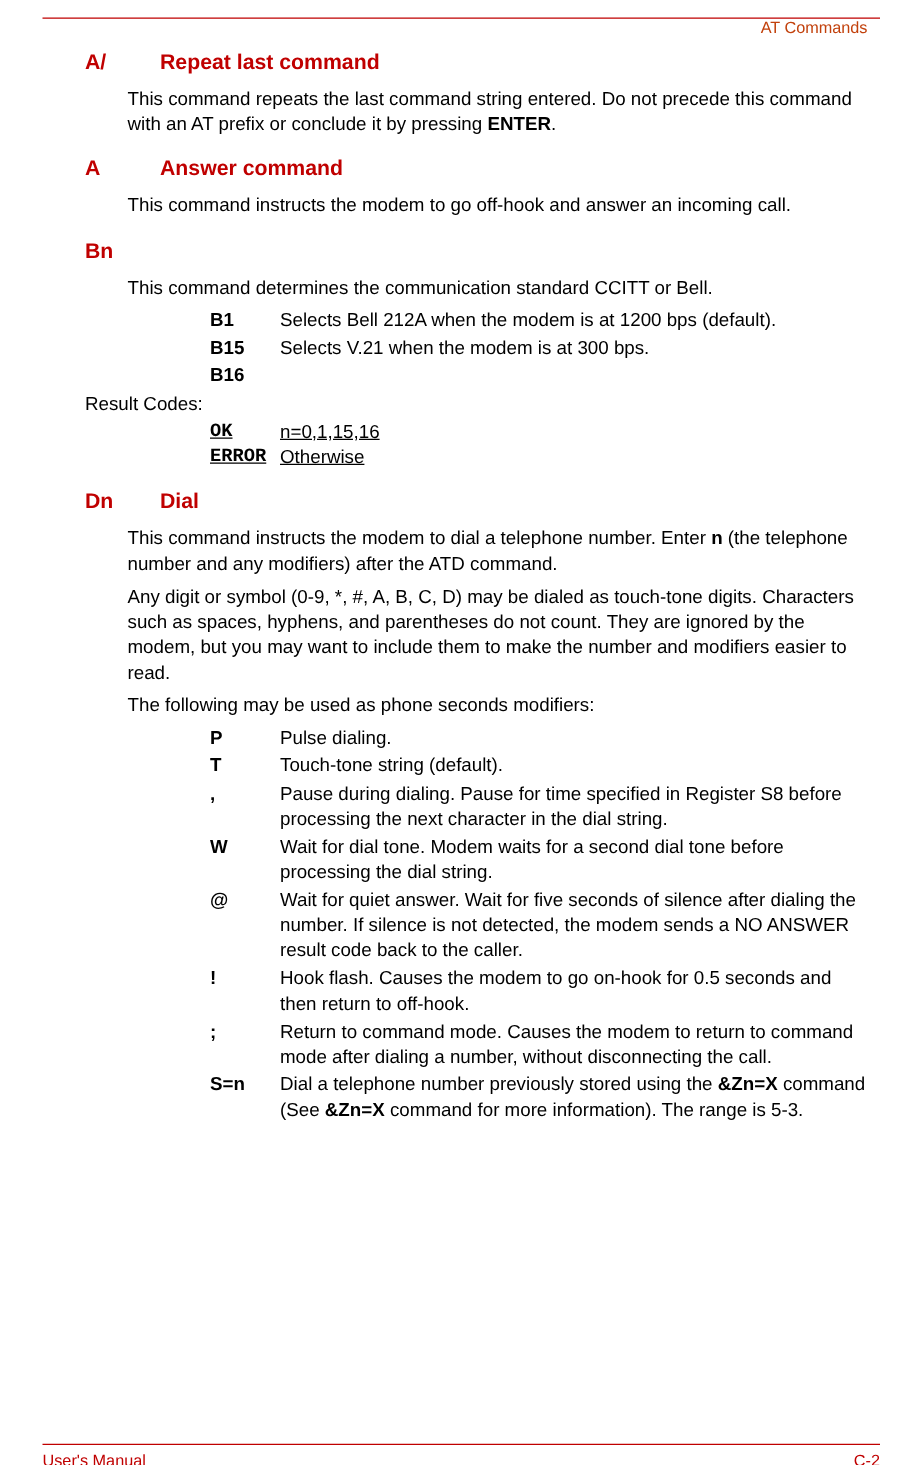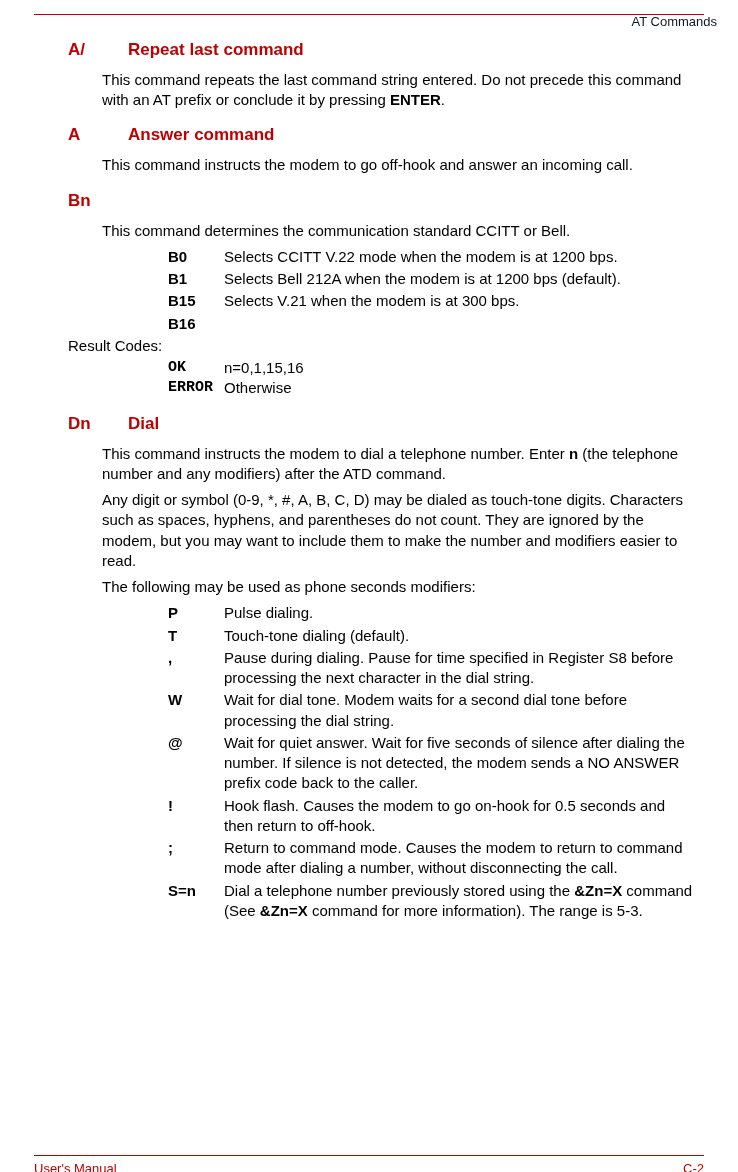--- a/index.html
+++ b/index.html
@@ -1,31 +1,31 @@
 <!DOCTYPE html>
 <html><head>
 <meta charset="utf-8">
 <style>
   * { box-sizing: border-box; margin: 0; padding: 0; }
   html, body { width: 738px; height: 1172px; font-family: Arial, Helvetica, sans-serif; background: #fff; color: #000; }
   .page { width: 738px; height: 1172px; position: relative; padding: 0 34px; }
   .top-rule { border-top: 1px solid #c00000; margin-top: 14px; }
-  .header-right { position: absolute; right: 21px; top: 0; color: #0f172a; font-size: 13px; }
+  .header-right { position: absolute; right: 44px; top: 0; color: #c2410c; font-size: 13px; }
   .content { padding: 24px 10px 0 34px; font-size: 15px; line-height: 1.35; }
   .cmd-block { margin-bottom: 14px; }
   .cmd-head { display: flex; gap: 20px; color: #c00000; font-weight: bold; font-size: 17px; margin-bottom: 8px; }
   .cmd-sym { min-width: 40px; }
   .body-text { margin-left: 34px; margin-bottom: 6px; }
   .body-text p { margin-bottom: 6px; }
   .tbl { margin-left: 100px; }
   .trow { display: flex; align-items: flex-start; margin-bottom: 2px; }
   .trow .k { min-width: 56px; font-weight: bold; }
   .trow .v { flex: 1; }
   .result-codes-label { margin-top: 2px; margin-bottom: 2px; }
-  .rc-row { display: flex; margin-left: 100px; }
+  .rc-row { display: flex; margin-left: 100px; text-decoration: underline; }
   .rc-row .mono { font-family: "Courier New", monospace; font-weight: bold; min-width: 56px; }
   .rc-row .v { flex: 1; }
   .bold { font-weight: bold; }
   .bottom-rule { position: absolute; left: 34px; right: 34px; bottom: 30px; border-top: 1px solid #c00000; }
   .footer-left { position: absolute; left: 34px; bottom: 10px; color: #c00000; font-size: 13px; }
   .footer-right { position: absolute; right: 34px; bottom: 10px; color: #c00000; font-size: 13px; }
 </style>
 </head>
 <body>
 
@@ -59,24 +59,20 @@
 
     <div class="cmd-block">
       <div class="cmd-head">
         <span class="cmd-sym">Bn</span>
       </div>
       <div class="body-text">
         <p>This command determines the communication standard CCITT or Bell.</p>
       </div>
       <div class="tbl">
         <div class="trow">
-            <span class="k">B0</span>
-            <span class="v">Selects CCITT V.22 mode when the modem is at 1200 bps.</span>
-          </div>
-        <div class="trow">
             <span class="k">B1</span>
             <span class="v">Selects Bell 212A when the modem is at 1200 bps (default).</span>
           </div>
         <div class="trow">
             <span class="k">B15</span>
             <span class="v">Selects V.21 when the modem is at 300 bps.</span>
           </div>
         <div class="trow">
             <span class="k">B16</span>
           </div>
@@ -104,33 +100,33 @@
         <p>Any digit or symbol (0-9, *, #, A, B, C, D) may be dialed as touch-tone digits. Characters such as spaces, hyphens, and parentheses do not count. They are ignored by the modem, but you may want to include them to make the number and modifiers easier to read.</p>
         <p>The following may be used as phone seconds modifiers:</p>
       </div>
       <div class="tbl">
         <div class="trow">
             <span class="k">P</span>
             <span class="v">Pulse dialing.</span>
           </div>
         <div class="trow">
             <span class="k">T</span>
-            <span class="v">Touch-tone dialing (default).</span>
+            <span class="v">Touch-tone string (default).</span>
           </div>
         <div class="trow">
             <span class="k">,</span>
             <span class="v">Pause during dialing. Pause for time specified in Register S8 before processing the next character in the dial string.</span>
           </div>
         <div class="trow">
             <span class="k">W</span>
             <span class="v">Wait for dial tone. Modem waits for a second dial tone before processing the dial string.</span>
           </div>
         <div class="trow">
             <span class="k">@</span>
-            <span class="v">Wait for quiet answer. Wait for five seconds of silence after dialing the number. If silence is not detected, the modem sends a NO ANSWER prefix code back to the caller.</span>
+            <span class="v">Wait for quiet answer. Wait for five seconds of silence after dialing the number. If silence is not detected, the modem sends a NO ANSWER result code back to the caller.</span>
           </div>
         <div class="trow">
             <span class="k">!</span>
             <span class="v">Hook flash. Causes the modem to go on-hook for 0.5 seconds and then return to off-hook.</span>
           </div>
         <div class="trow">
             <span class="k">;</span>
             <span class="v">Return to command mode. Causes the modem to return to command mode after dialing a number, without disconnecting the call.</span>
           </div>
         <div class="trow">

